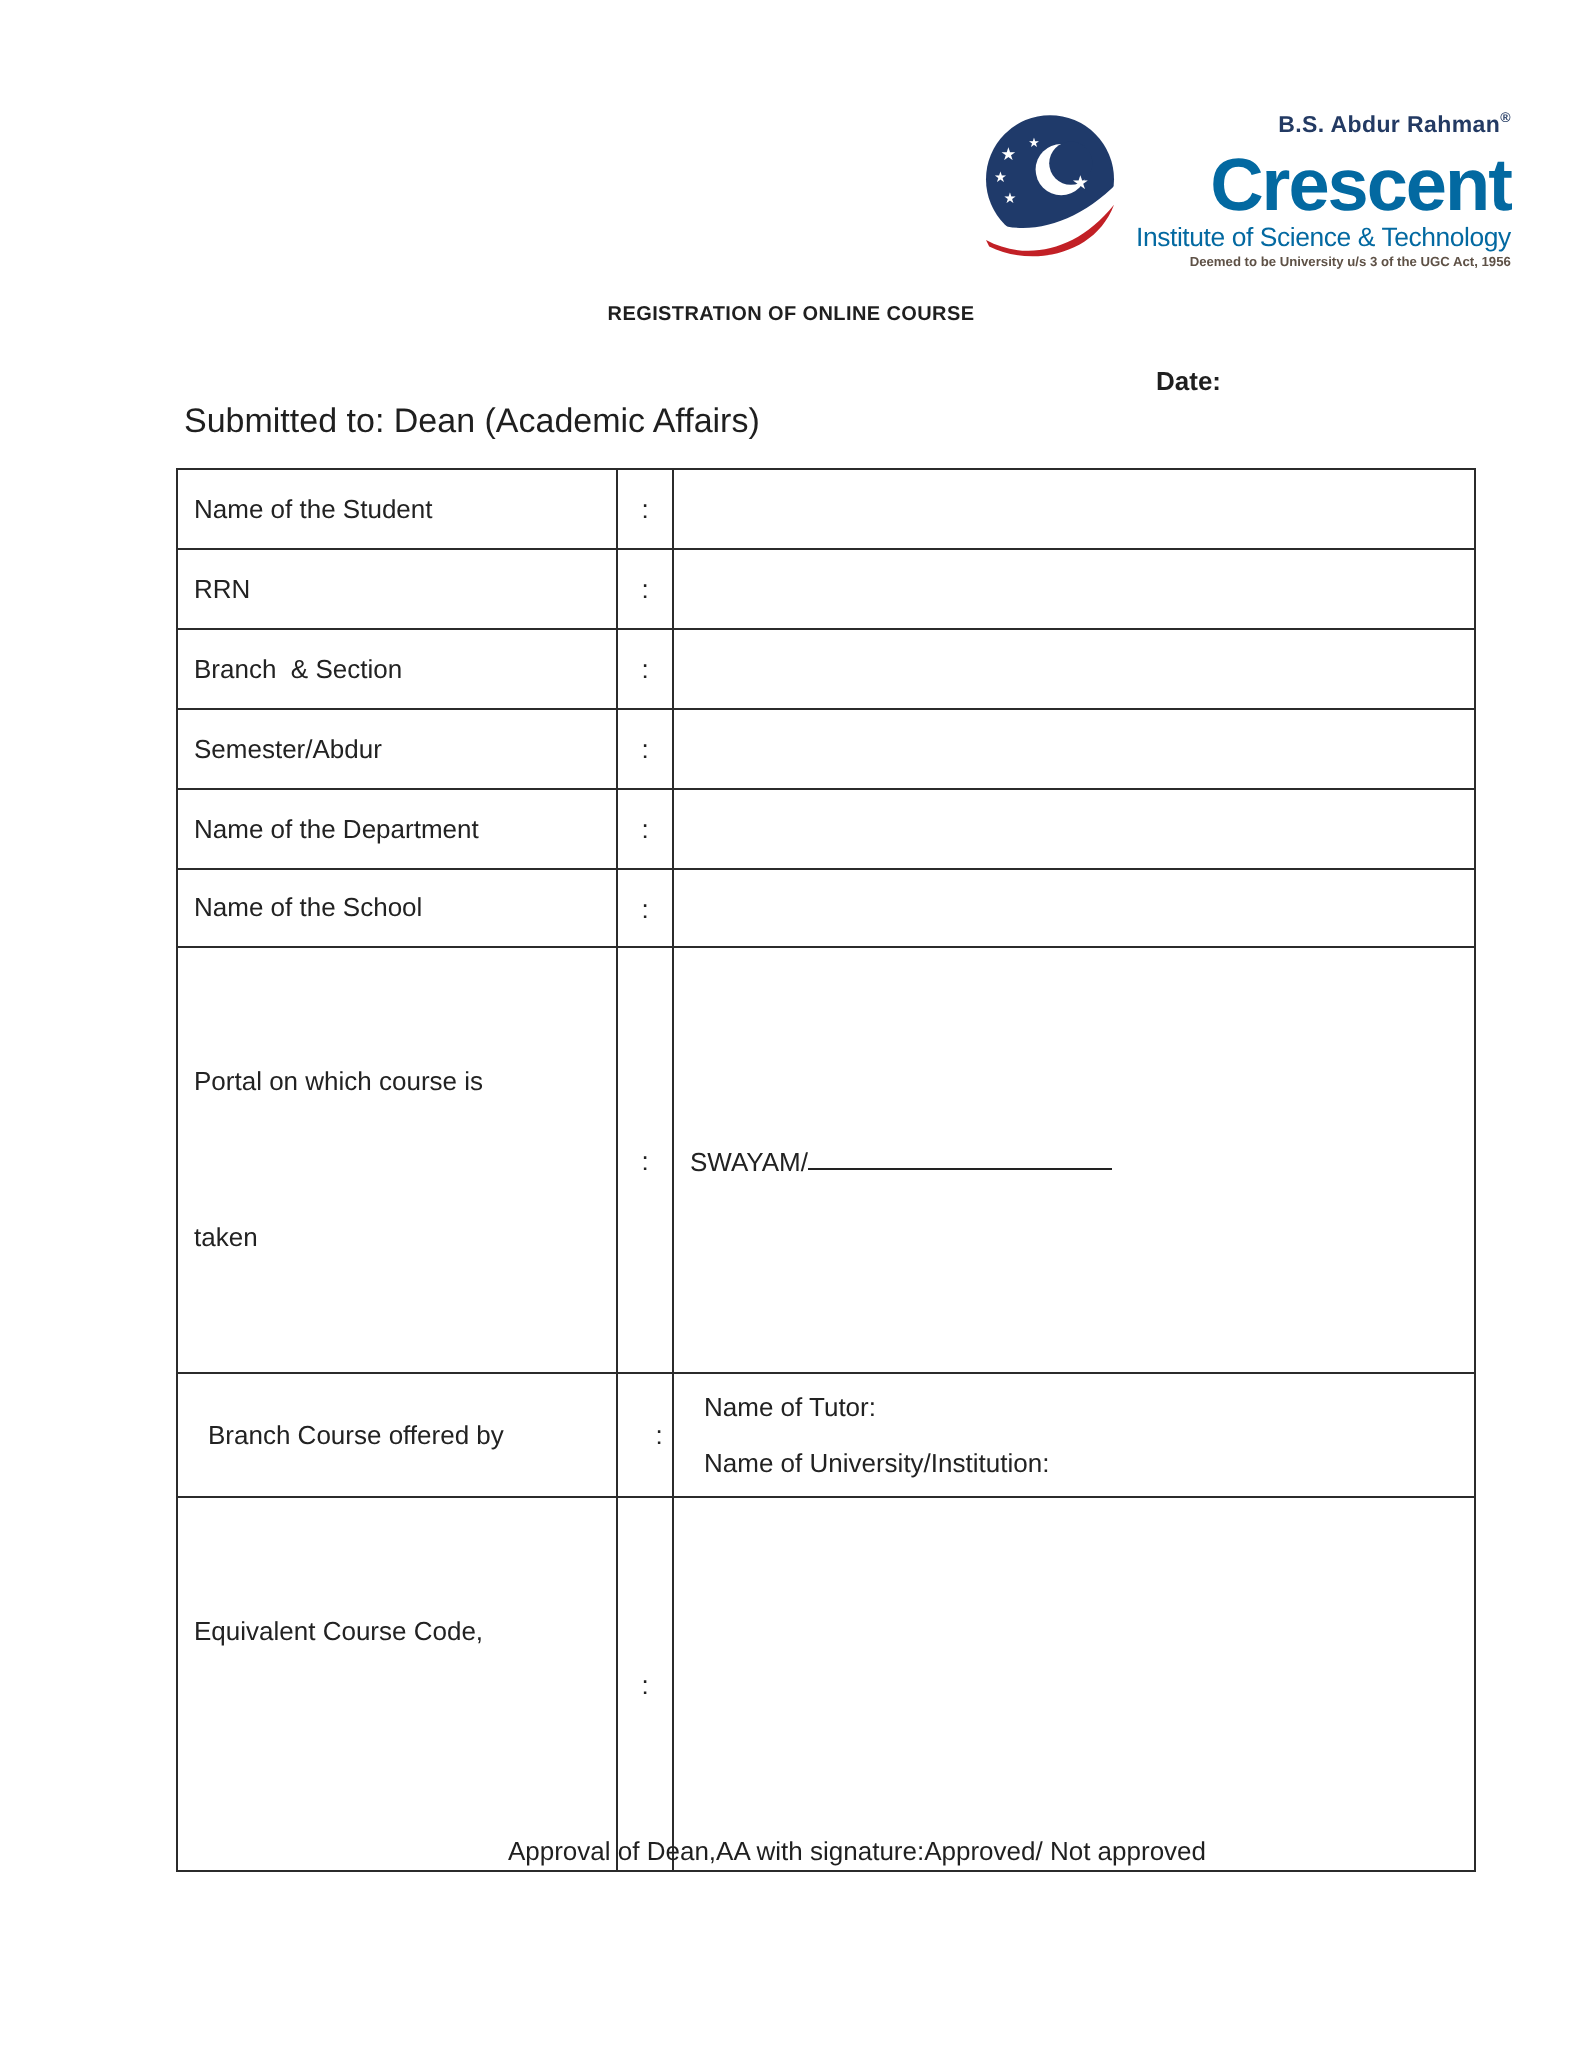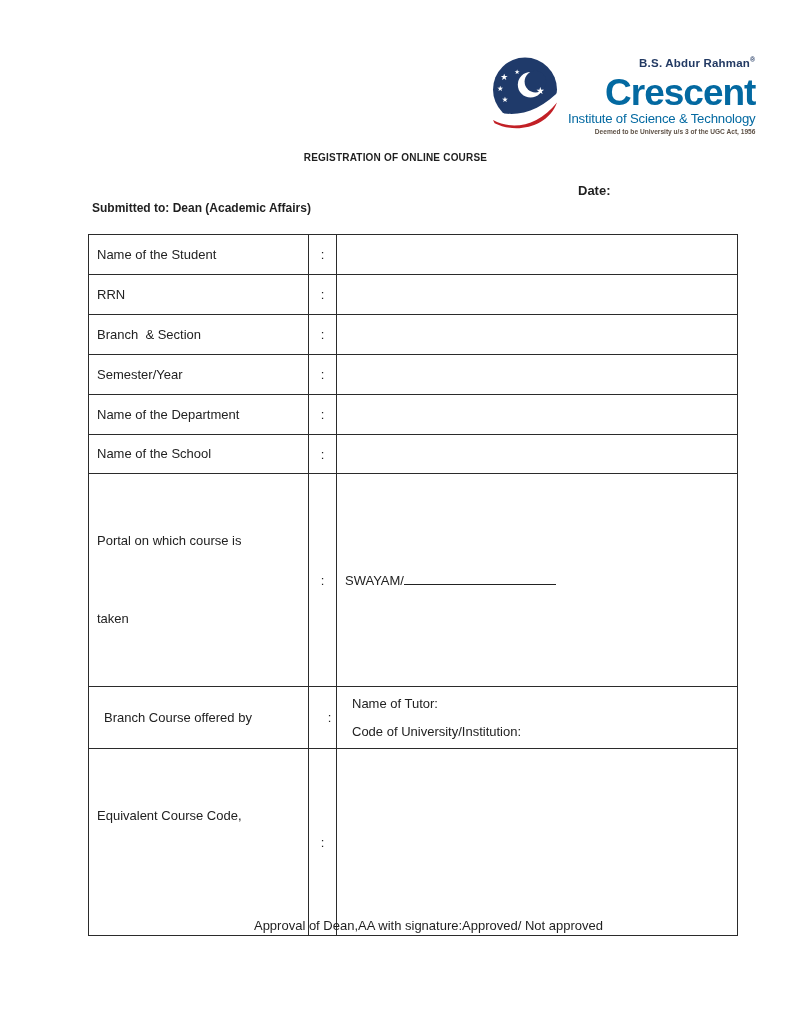--- a/index.html
+++ b/index.html
@@ -15,21 +15,21 @@
   .logo{position:absolute;left:484px;top:56px;display:flex;align-items:flex-start;}
   .logo-text{display:flex;flex-direction:column;align-items:flex-end;margin-left:2px;}
   .brand-small{font-size:11.5px;font-weight:bold;color:#233a63;letter-spacing:.2px;white-space:nowrap;}
   .brand-small sup{font-size:7px;}
   .brand-large{font-size:37px;font-weight:bold;color:#0369a1;line-height:.95;letter-spacing:-1px;margin-top:6px;}
   .brand-sub{font-size:13.2px;font-weight:normal;color:#0369a1;letter-spacing:-0.2px;margin-top:1px;white-space:nowrap;}
   .brand-tag{font-size:6.6px;font-weight:bold;color:#5e5146;margin-top:2px;white-space:nowrap;}
   
   .title{position:absolute;left:0;top:152px;width:100%;text-align:center;font-size:10px;font-weight:bold;letter-spacing:.2px;}
   .date-line{position:absolute;left:578px;top:183px;font-size:13px;font-weight:bold;}
-  .submitted{position:absolute;left:92px;top:201px;font-size:12px;font-weight:bold;}
+  .submitted{position:absolute;left:92px;top:201px;font-size:17px;font-weight:normal;}
   
   table.form{
     position:absolute;left:88px;top:234px;
     width:618px;border-collapse:collapse;table-layout:fixed;
     font-size:13px;color:#222;
   }
   table.form td{border:1.5px solid #2b2b2b;vertical-align:middle;overflow:hidden;margin-left:20px;}
   td.lbl{width:205px;padding:2px 6px 2px 8px;line-height:26px;white-space:pre-wrap;}
   td.lbl div{white-space:pre-wrap;}
   td.col{width:25px;text-align:center;}
@@ -87,21 +87,21 @@
       <td class="lbl">RRN</td>
       <td class="col">:</td>
       <td class="val"></td>
     </tr>
     <tr class="r2">
       <td class="lbl">Branch  &amp; Section</td>
       <td class="col">:</td>
       <td class="val"></td>
     </tr>
     <tr class="r3">
-      <td class="lbl">Semester/Year</td>
+      <td class="lbl">Semester/Abdur</td>
       <td class="col">:</td>
       <td class="val"></td>
     </tr>
     <tr class="r4">
       <td class="lbl">Name of the Department</td>
       <td class="col">:</td>
       <td class="val"></td>
     </tr>
     <tr class="r5">
       <td class="lbl">Name of the School</td>
@@ -114,21 +114,21 @@
         <div>taken</div>
       </td>
       <td class="col">:</td>
       <td class="val"><span>SWAYAM/</span><span class="uline"></span></td>
     </tr>
     <tr class="r8">
       <td class="lbl">Branch Course offered by</td>
       <td class="col">:</td>
       <td class="val two-line">
         <div>Name of Tutor:</div>
-        <div>Code of University/Institution:</div>
+        <div>Name of University/Institution:</div>
       </td>
     </tr>
     <tr class="r9">
       <td class="lbl">
         <div>Equivalent Course Code,</div>
         
         
       </td>
       <td class="col">:</td>
       <td class="val"></td>

